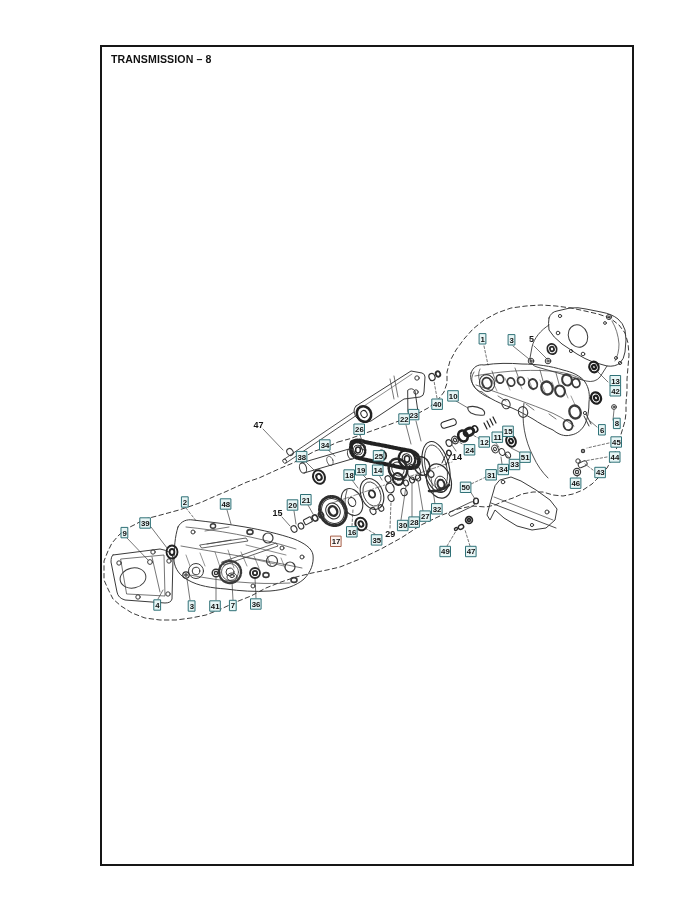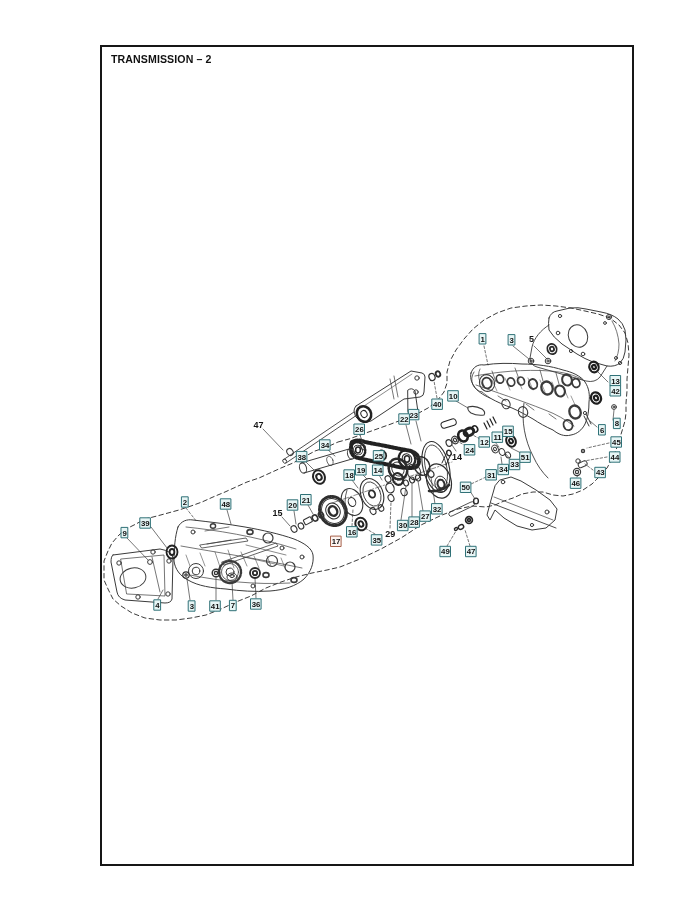--- a/index.html
+++ b/index.html
@@ -3,21 +3,21 @@
 <meta charset="utf-8">
 <style>
 html,body{margin:0;padding:0;background:#ffffff;}
 body{width:688px;height:900px;position:relative;font-family:"Liberation Sans",sans-serif;overflow:hidden;}
 </style>
 </head>
 <body>
 
 <div style="position:absolute;left:100px;top:45px;width:530px;height:817px;border:2px solid #161616;"></div>
 
-<div style="position:absolute;left:111px;top:53px;font-size:10.6px;font-weight:bold;color:#111;letter-spacing:0.1px;">TRANSMISSION – 2</div>
+<div style="position:absolute;left:111px;top:53px;font-size:10.6px;font-weight:bold;color:#111;letter-spacing:0.1px;">TRANSMISSION – 8</div>
 
 <svg width="688" height="900" viewBox="0 0 688 900" style="position:absolute;left:0;top:0" fill="none" stroke-linecap="round" stroke-linejoin="round">
 
 <path d="M338,442 L349,439 L363,434 L377,429 L391,424 L404,419 L417,414 L428,408 L437,401 L444,392 L447,383 L447,372 L450,361 L456,350 L464,339 L473,329 L484,320 L497,313 L511,308 L526,306 L541,305 L556,306 L571,308 L585,311 L598,314 L610,318 L619,325 L625,333 L628,343 L629,355 L628,367 L627,379 L627,391 L626,403 L626,413 L625,421 L622,431 L619,441 L616,450 L612,459 L607,468 L600,476 L592,484 L583,490 L573,494 L563,496 L553,495 L543,492 L533,492 L522,494 L513,498 L504,501 L495,505 L486,507 L472,506 L458,509 L442,515 L421,525 L401,538 L381,549 L360,559 L340,567 L327,570 L312,573 L296,577 L281,582 L266,588 L251,596 L236,602 L221,609 L206,615 L191,618 L176,620 L160,620 L145,618 L132,613 L121,606 L113,599 L108,589 L104,580 L104,570 L104,561 L108,551 L112,543 L119,535 L126,529 L136,524 L145,519 L157,516 L168,513 L179,510 L191,506 L202,502 L213,497 L225,492 L236,487 L247,482 L259,478 L270,473 L281,468 L293,463 L304,457 L315,451 L327,447 Z" stroke="#3b3b3b" stroke-width="1" stroke-dasharray="4.5 3.2"></path>
 
 <g stroke="#3b3b3b" stroke-width="1">
 <path d="M113,555 L160,549 Q172,551 173,558 L172,599 Q171,603 165,603 L125,600 Q118,598 117,592 L111,562 Q111,556 113,555 Z"></path>
 <path d="M121,559 L164,555 L165,596 L127,594 Z" stroke-width="0.7"></path>
 
 <ellipse cx="133" cy="578" rx="13" ry="10" transform="rotate(-12 133 578)"></ellipse>

